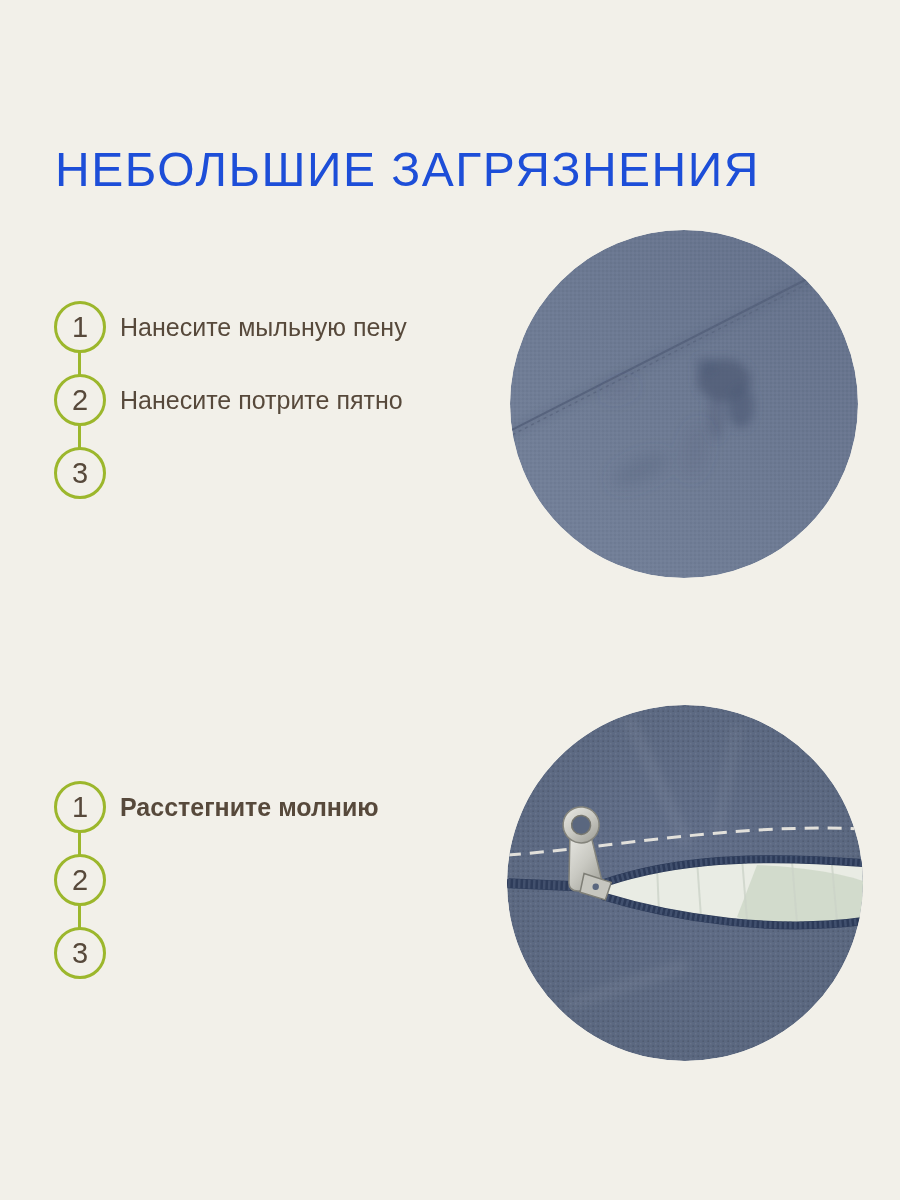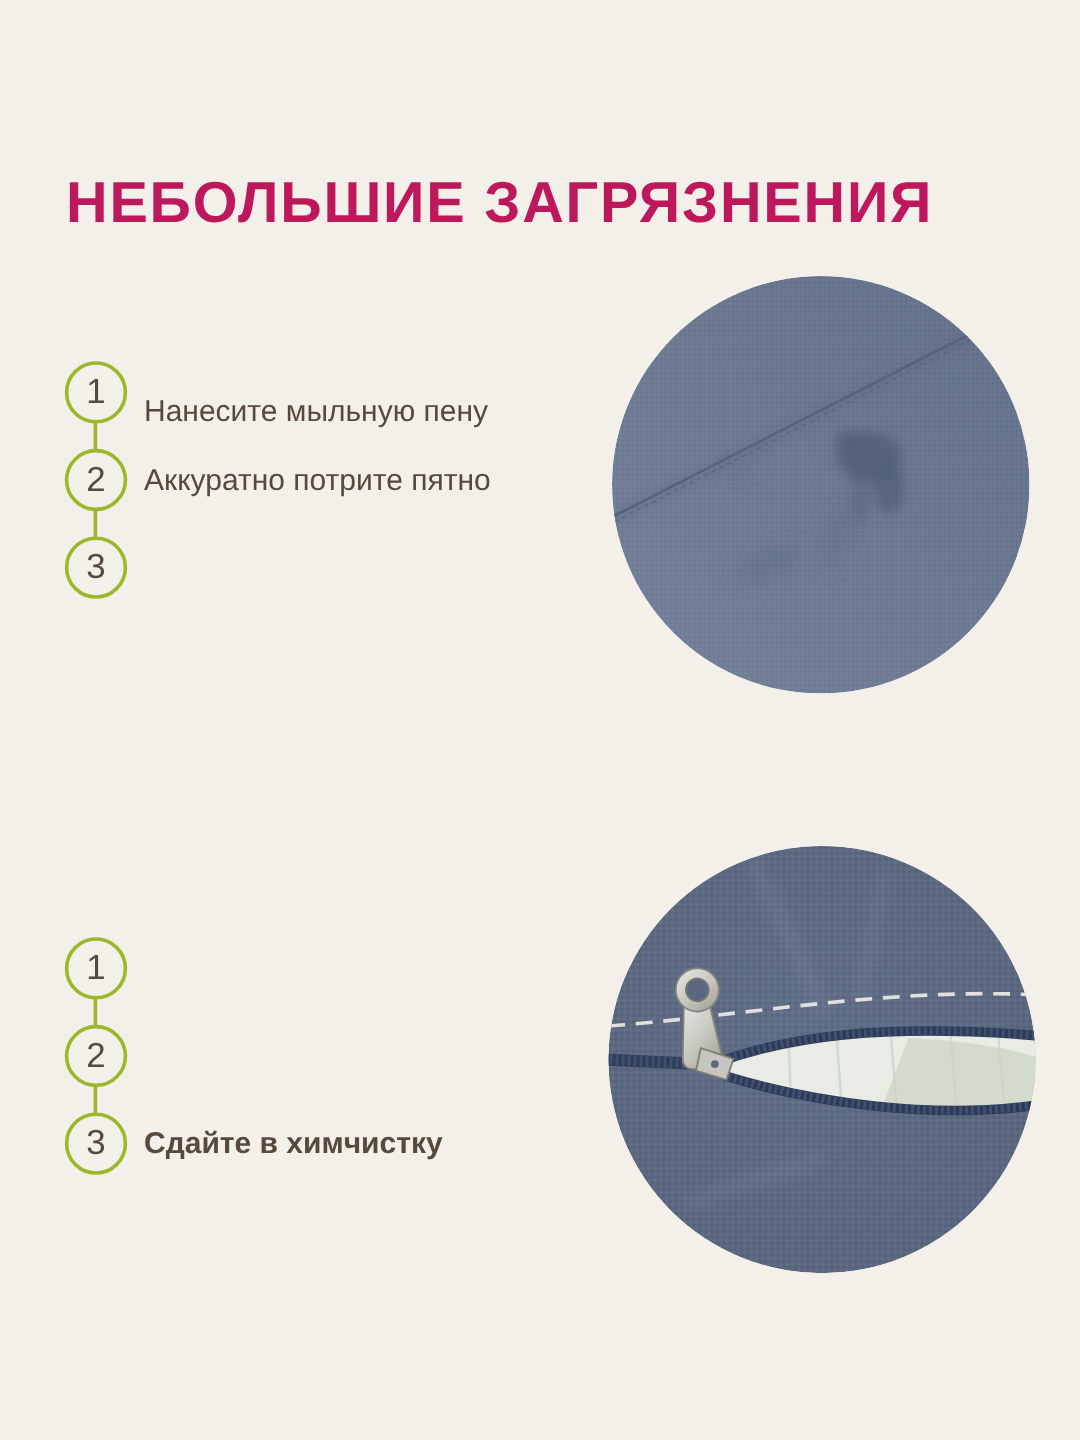--- a/index.html
+++ b/index.html
@@ -9,23 +9,23 @@
     font-family:"Liberation Sans", sans-serif;
     position:relative;
     overflow:hidden;
   }
   .page{position:relative;width:900px;height:1200px;}
 
   .section-title{
     position:absolute;left:55px;
     margin:0;
     font-size:48px;
-    font-weight:700;
+    font-weight:400;
     letter-spacing:1.5px;
-    color:#be185d;
+    color:#1d4ed8;
     white-space:nowrap;
   }
   #title-1{top:142px;}
   #title-2{top:624px;}
 
   .connector{
     position:absolute;left:78px;width:3px;
     background:#9cb72c;
   }
   #connector-1{top:327px;height:146px;}
@@ -75,26 +75,26 @@
 
 <div class="page">
 
   <h1 class="section-title" id="title-1">НЕБОЛЬШИЕ ЗАГРЯЗНЕНИЯ</h1>
 
   <div class="connector" id="connector-1"></div>
 
   <div class="num-circle" style="top:301px">
     <span>1</span>
   </div>
-  <div class="step-label w-med" style="top:317px">Нанесите мыльную пену</div>
+  <div class="step-label w-med" style="top:301px">Нанесите мыльную пену</div>
 
   <div class="num-circle" style="top:374px">
     <span>2</span>
   </div>
-  <div class="step-label w-med" style="top:374px">Аккуратно потрите пятно</div>
+  <div class="step-label w-med" style="top:374px">Нанесите потрите пятно</div>
 
   <div class="num-circle" style="top:447px">
     <span>3</span>
   </div>
 
   <div class="photo" id="photo-1">
     <svg width="348" height="348" viewBox="0 0 348 348" xmlns="http://www.w3.org/2000/svg">
       <defs>
         <clipPath id="clip1">
             <circle cx="174" cy="174" r="174"></circle>
@@ -137,29 +137,29 @@
       </g>
     </svg>
   </div>
 
 
   <div class="connector" id="connector-2"></div>
 
   <div class="num-circle" style="top:781px">
     <span>1</span>
   </div>
+  <div class="step-label w-bold" style="top:781px">Расстегните молнию</div>
 
   <div class="num-circle" style="top:854px">
     <span>2</span>
   </div>
 
   <div class="num-circle" style="top:927px">
     <span>3</span>
   </div>
-  <div class="step-label w-bold" style="top:927px">Сдайте в химчистку</div>
 
   <div class="photo" id="photo-2">
     <svg width="356" height="356" viewBox="0 0 356 356" xmlns="http://www.w3.org/2000/svg">
       <defs>
         <clipPath id="clip2">
             <circle cx="178" cy="178" r="178"></circle>
           </clipPath>
         <radialGradient id="fab2" cx="0.45" cy="0.42" r="0.85">
           <stop offset="0" stop-color="#616e89"></stop>
           <stop offset="0.7" stop-color="#5a677f"></stop>

